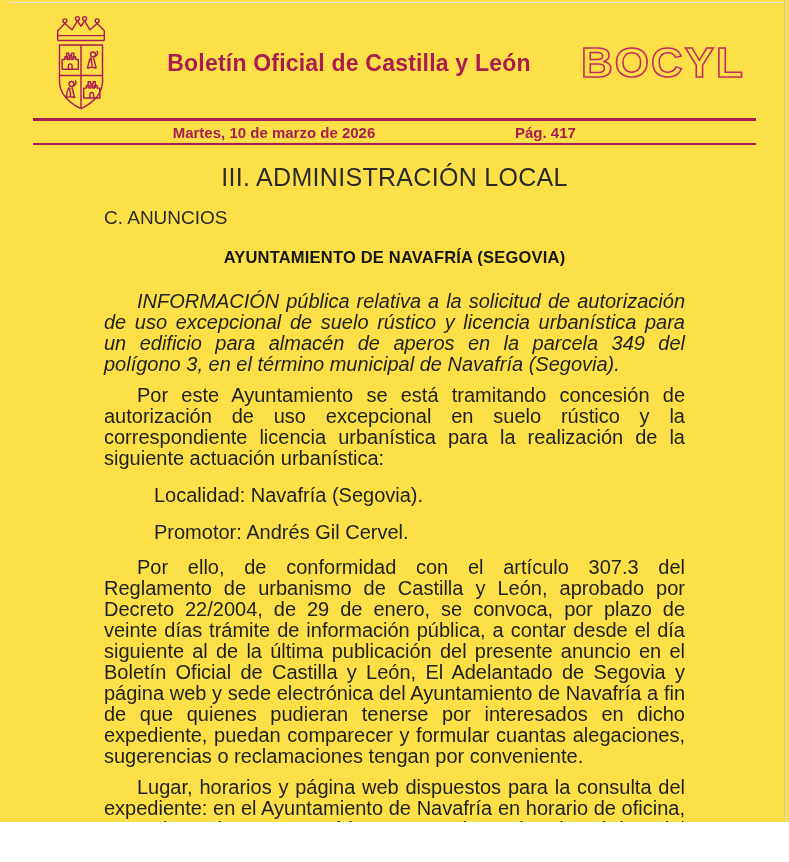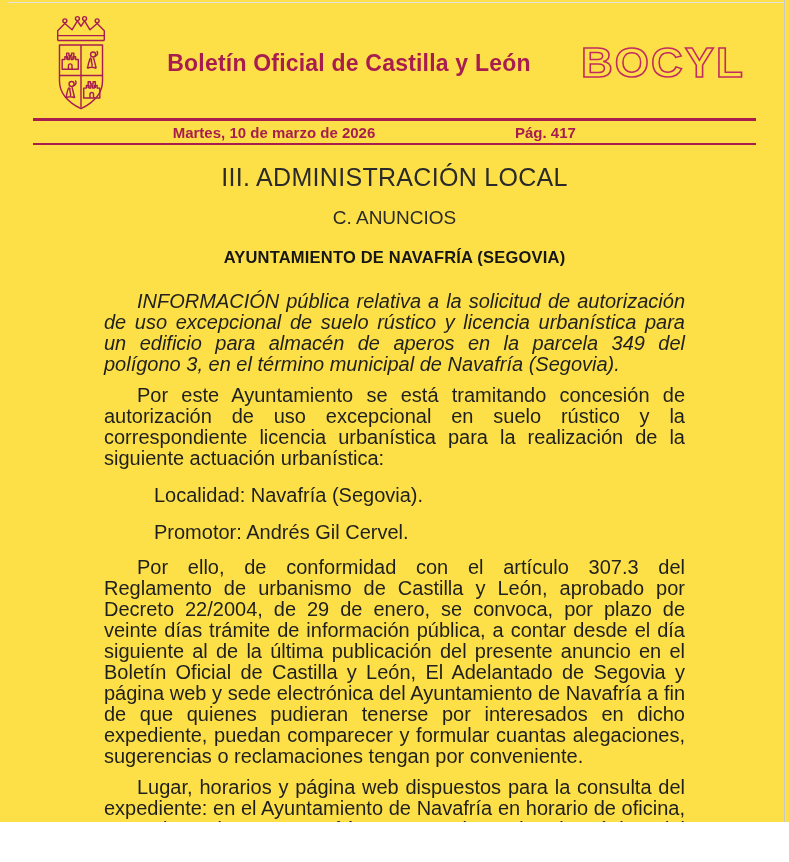--- a/index.html
+++ b/index.html
@@ -60,21 +60,21 @@
   .issue-bar .c-right{text-align:left;}
 
   
   .content{margin:0 104px;color:var(--text);}
   .h-section{
     margin-top:18px;text-align:center;
     font-size:25px;font-weight:400;color:var(--heading);
     letter-spacing:.3px;
   }
   .h-sub{
-    margin-top:15px;text-align:center;
+    margin-top:15px;
     font-size:19px;font-weight:400;color:var(--heading);
   }
   .h-sub2{
     margin-top:15px;text-align:center;
     font-size:19px;font-weight:400;color:var(--heading);
   }
   .h-org{
     margin-top:19px;text-align:center;
     font-size:16.5px;font-weight:bold;color:#161616;
     letter-spacing:.2px;

